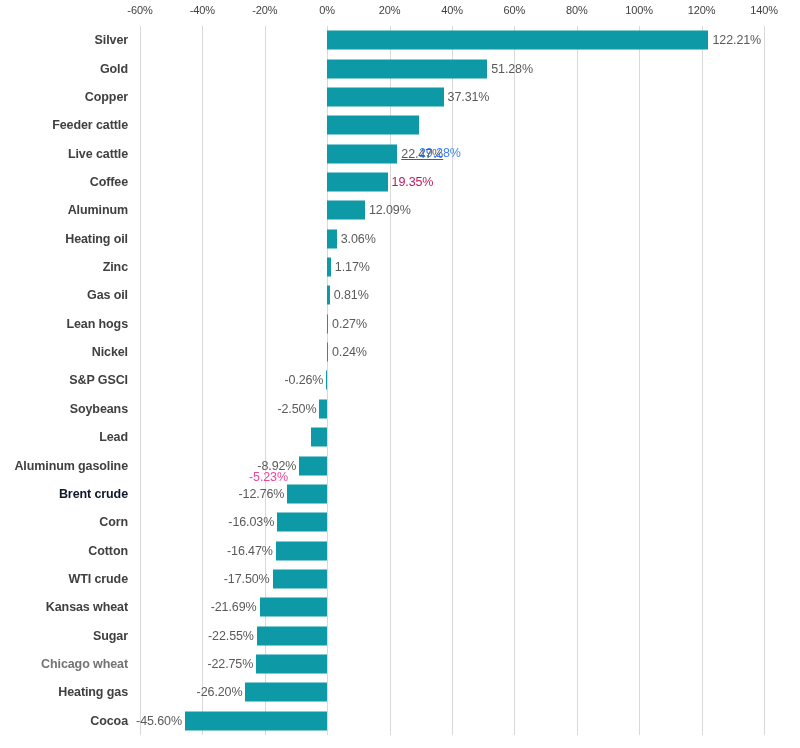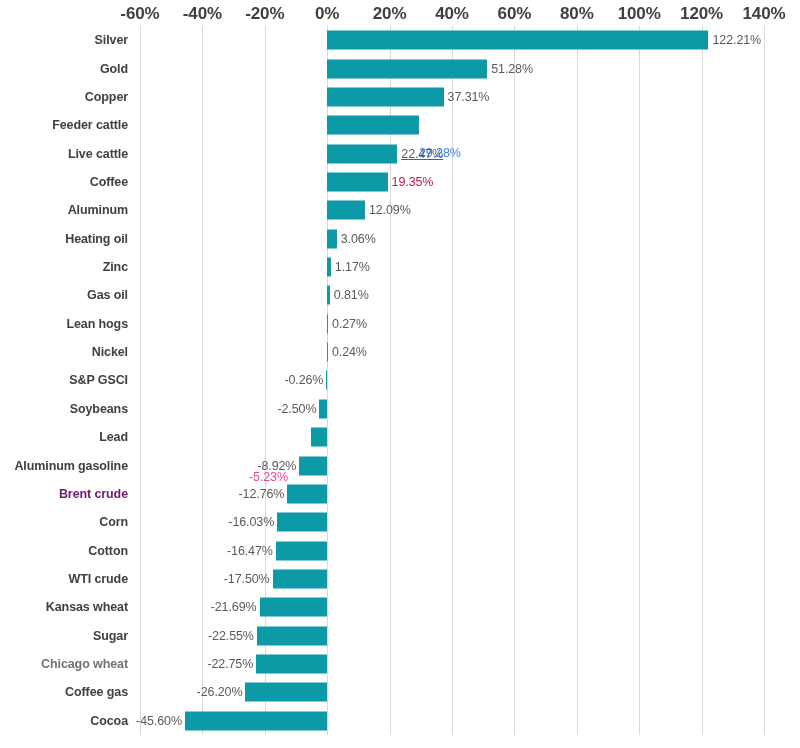--- a/index.html
+++ b/index.html
@@ -26,22 +26,22 @@
     position: absolute;
     left: 0;
     top: 0;
     width: 800px;
     height: 26px;
   }
   .axis-tick-label {
     position: absolute;
     top: 4px;
     transform: translateX(-50%);
-    font-size: 17px;
-    font-weight: bold;
+    font-size: 11px;
+    font-weight: normal;
     color: #3f3f3f;
     white-space: nowrap;
     letter-spacing: -0.1px;
   }
 
   
   #plot-area {
     position: absolute;
     left: 140px;
     top: 26px;
@@ -214,21 +214,21 @@
         <div class="cat-label" style="color: rgb(64, 64, 64);">Lead</div>
         <div class="bar" style="background: rgb(13, 153, 166); left: 310.882px; width: 16.3176px;"></div>
         <div class="val-label neg" style="color: #ec4899; right: 512px; margin-top: 40px;">-5.23%</div>
       </div>
       <div class="bar-row" style="top: 425.4px; height: 28.36px;">
         <div class="cat-label" style="color: rgb(64, 64, 64);">Aluminum gasoline</div>
         <div class="bar" style="background: rgb(13, 153, 166); left: 299.37px; width: 27.8304px;"></div>
         <div class="val-label neg" style="color: rgb(90, 90, 90); right: 503.63px;">-8.92%</div>
       </div>
       <div class="bar-row" style="top: 453.76px; height: 28.36px;">
-        <div class="cat-label" style="color: #701a75; text-align: right;">Brent crude</div>
+        <div class="cat-label" style="color: #0f172a; text-align: right;">Brent crude</div>
         <div class="bar" style="background: rgb(13, 153, 166); left: 287.389px; width: 39.8112px;"></div>
         <div class="val-label neg" style="color: rgb(90, 90, 90); right: 515.611px;">-12.76%</div>
       </div>
       <div class="bar-row" style="top: 482.12px; height: 28.36px;">
         <div class="cat-label" style="color: rgb(64, 64, 64);">Corn</div>
         <div class="bar" style="background: rgb(13, 153, 166); left: 277.186px; width: 50.0136px;"></div>
         <div class="val-label neg" style="color: rgb(90, 90, 90); right: 525.814px;">-16.03%</div>
       </div>
       <div class="bar-row" style="top: 510.48px; height: 28.36px;">
         <div class="cat-label" style="color: rgb(64, 64, 64);">Cotton</div>
@@ -249,21 +249,21 @@
         <div class="cat-label" style="color: rgb(64, 64, 64);">Sugar</div>
         <div class="bar" style="background: rgb(13, 153, 166); left: 256.844px; width: 70.356px;"></div>
         <div class="val-label neg" style="color: rgb(90, 90, 90); right: 546.156px;">-22.55%</div>
       </div>
       <div class="bar-row" style="top: 623.92px; height: 28.36px;">
         <div class="cat-label" style="color: #737373;">Chicago wheat</div>
         <div class="bar" style="background: rgb(13, 153, 166); left: 256.22px; width: 70.98px;"></div>
         <div class="val-label neg" style="color: rgb(90, 90, 90); right: 546.78px;">-22.75%</div>
       </div>
       <div class="bar-row" style="top: 652.28px; height: 28.36px;">
-        <div class="cat-label" style="color: rgb(64, 64, 64);">Coffee gas</div>
+        <div class="cat-label" style="color: rgb(64, 64, 64);">Heating gas</div>
         <div class="bar" style="background: rgb(13, 153, 166); left: 245.456px; width: 81.744px;"></div>
         <div class="val-label neg" style="color: rgb(90, 90, 90); right: 557.544px;">-26.20%</div>
       </div>
       <div class="bar-row" style="top: 680.64px; height: 28.36px;">
         <div class="cat-label" style="color: rgb(64, 64, 64);">Cocoa</div>
         <div class="bar" style="background: rgb(13, 153, 166); left: 184.928px; width: 142.272px;"></div>
         <div class="val-label neg" style="color: rgb(90, 90, 90); right: 618.072px;">-45.60%</div>
       </div>
     </div>
 

